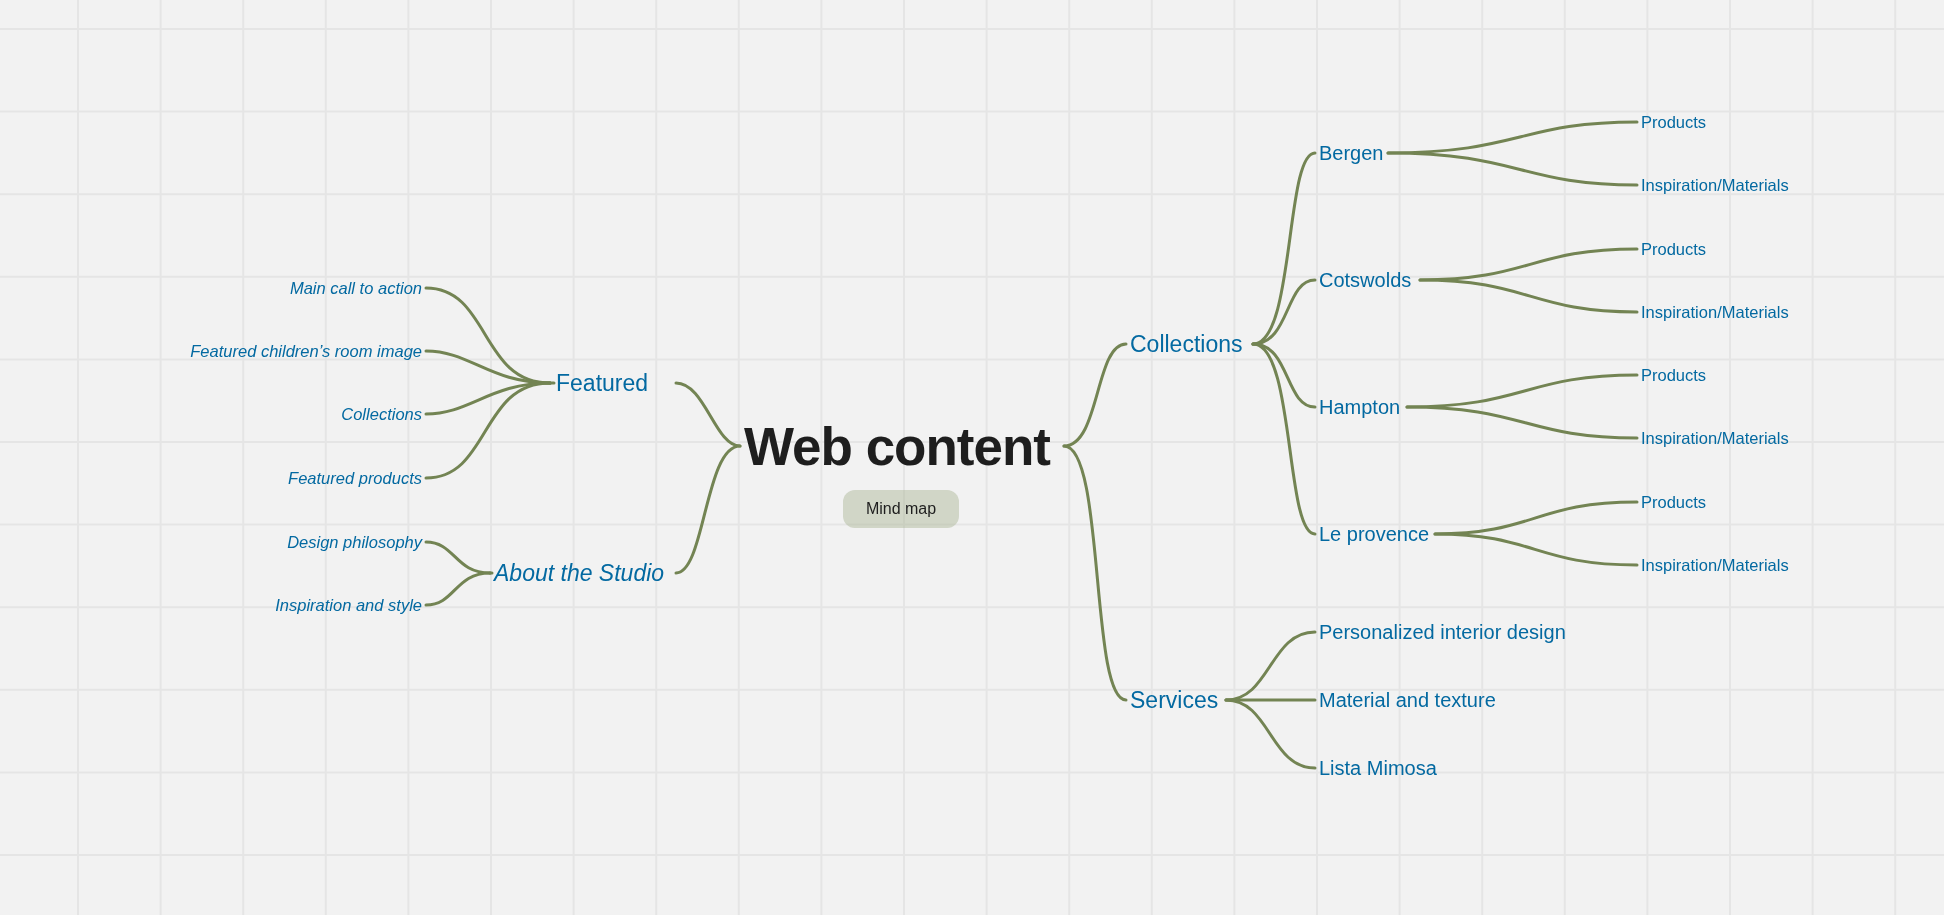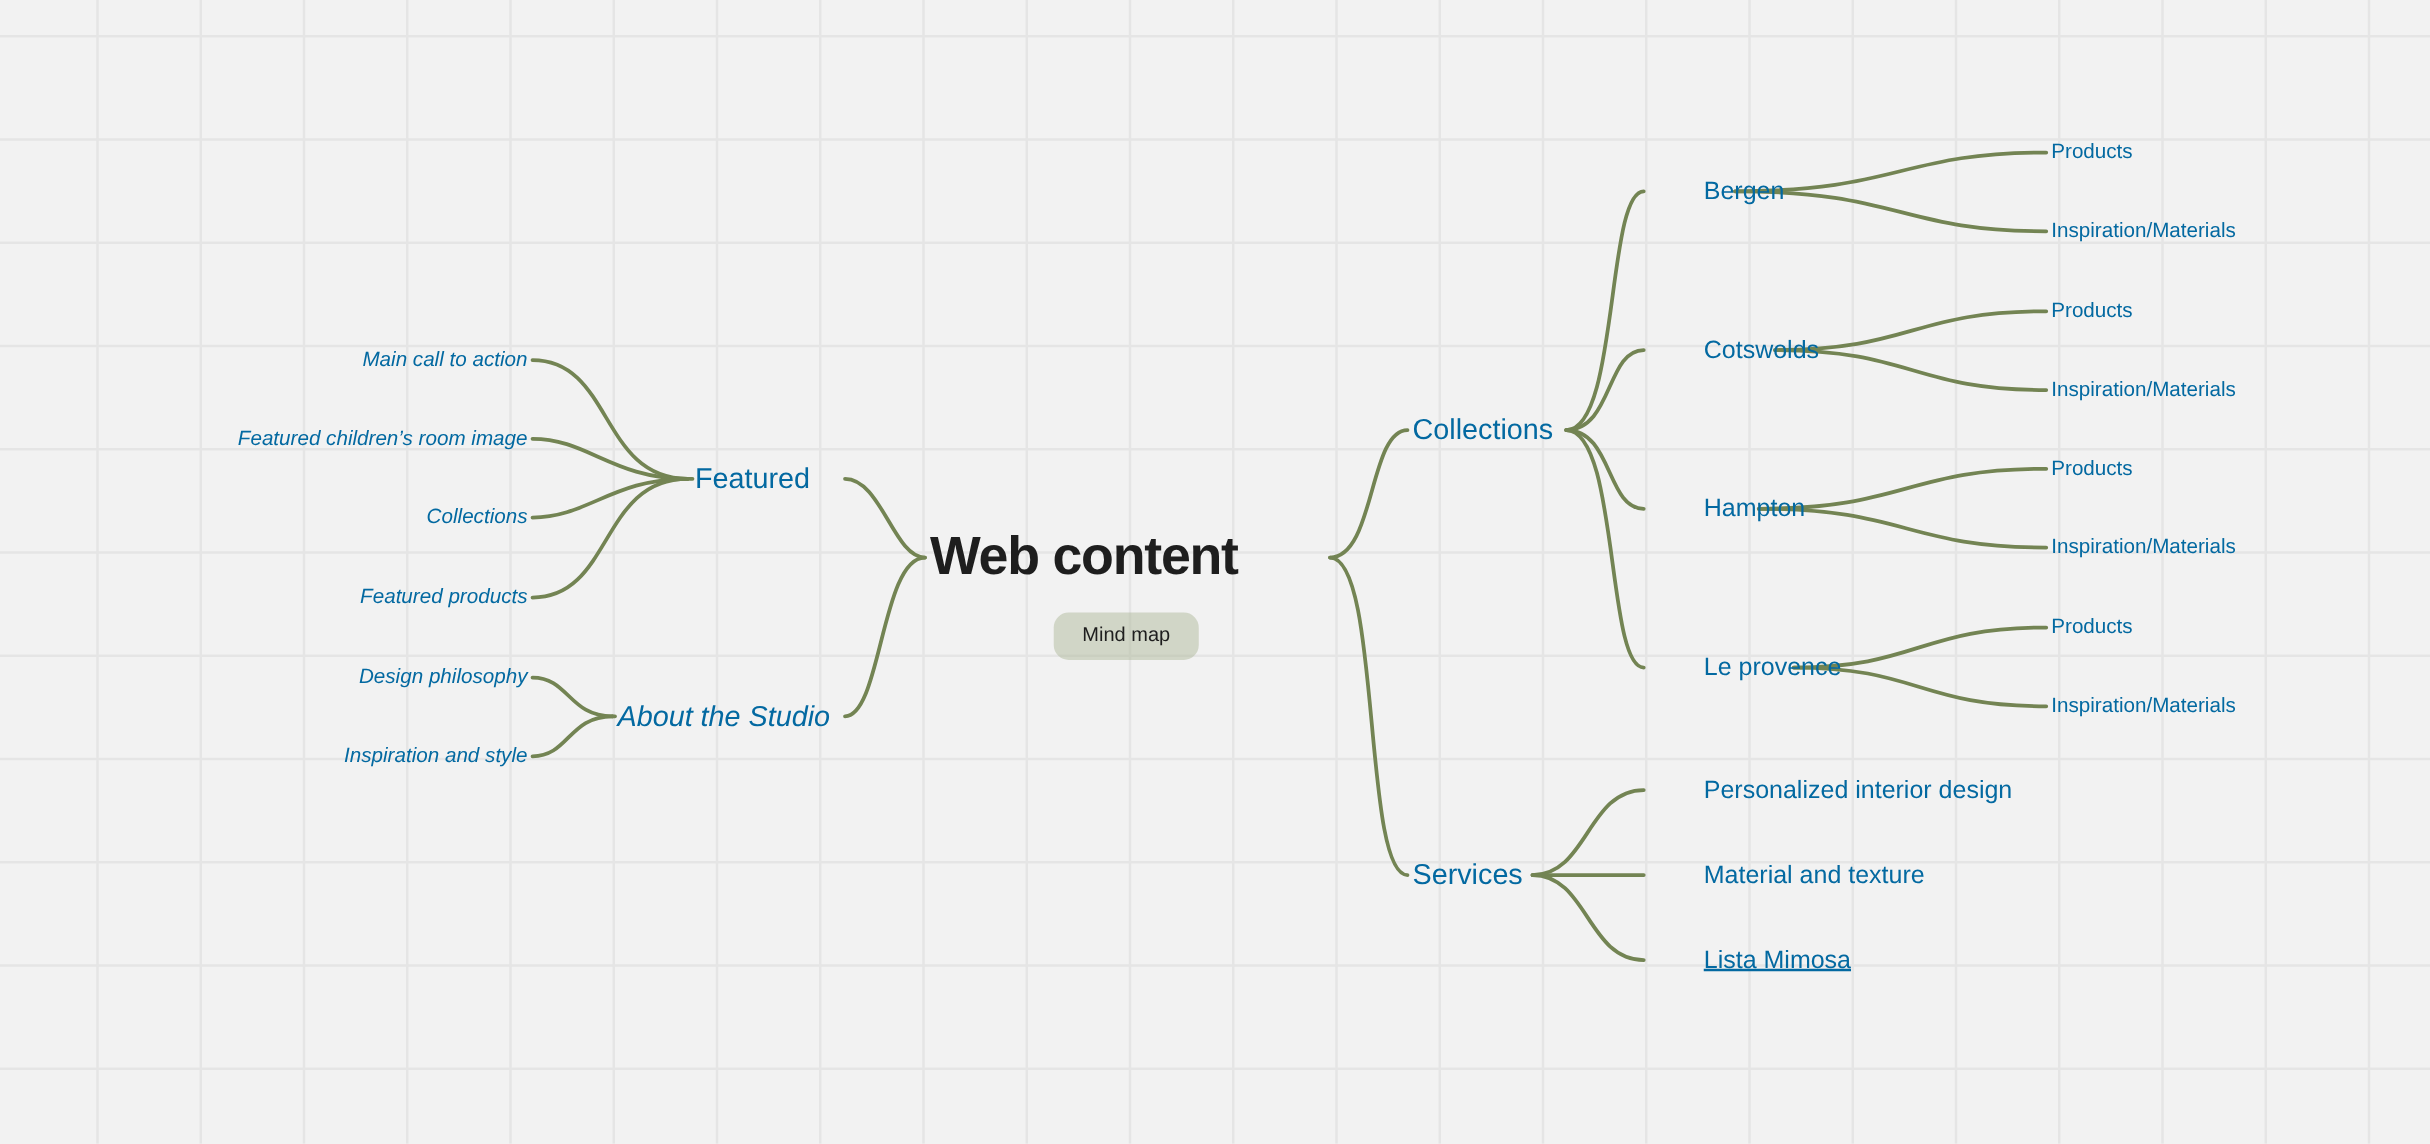--- a/index.html
+++ b/index.html
@@ -9,25 +9,25 @@
     font-family: "Liberation Sans", "DejaVu Sans", sans-serif;
   }
   #grid { position: absolute; left: 0; top: 0; width: 1944px; height: 915px; }
   #links { position: absolute; left: 0; top: 0; width: 1944px; height: 915px; }
   .node {
     position: absolute; white-space: nowrap; color: #0369a1;
     transform: translateY(-50%); line-height: 1;
   }
   .node.right-align { transform: translate(-100%, -50%); text-align: right; font-style: italic; }
   .lvl1 { font-size: 23px; }
-  .lvl2 { font-size: 20px; margin-left: 44px; }
+  .lvl2 { font-size: 20px; }
   .leaf { font-size: 16.5px; }
   .root-title {
     position: absolute; left: 744px; top: 446px; transform: translateY(-50%);
-    font-size: 43px; font-weight: bold; color: #1e1e1e; letter-spacing: -1px;
+    font-size: 53px; font-weight: bold; color: #1e1e1e; letter-spacing: -1px;
     white-space: nowrap; line-height: 1;
   }
   .badge {
     position: absolute; left: 843px; top: 490px; width: 116px; height: 38px;
     border-radius: 12px; background: rgba(175, 186, 156, 0.5);
     display: flex; align-items: center; justify-content: center;
     font-size: 16px; color: #1e1e1e;
   }
 </style>
 </head>
@@ -136,13 +136,13 @@
 <div class="node leaf" style="left:1641px; top:375px;">Products</div>
 <div class="node leaf" style="left:1641px; top:438px;">Inspiration/Materials</div>
 
 <div class="node lvl2" style="left:1319px; top:534px;">Le provence</div>
 <div class="node leaf" style="left:1641px; top:502px;">Products</div>
 <div class="node leaf" style="left:1641px; top:565px;">Inspiration/Materials</div>
 
 <div class="node lvl1" style="left:1130px; top:700px;">Services</div>
 <div class="node lvl2" style="left:1319px; top:632px;">Personalized interior design</div>
 <div class="node lvl2" style="left:1319px; top:700px;">Material and texture</div>
-<div class="node lvl2" style="left:1319px; top:768px;text-decoration:underline;">Lista Mimosa</div>
+<div class="node lvl2" style="left:1319px; top:768px;">Lista Mimosa</div>
 
 </body></html>

